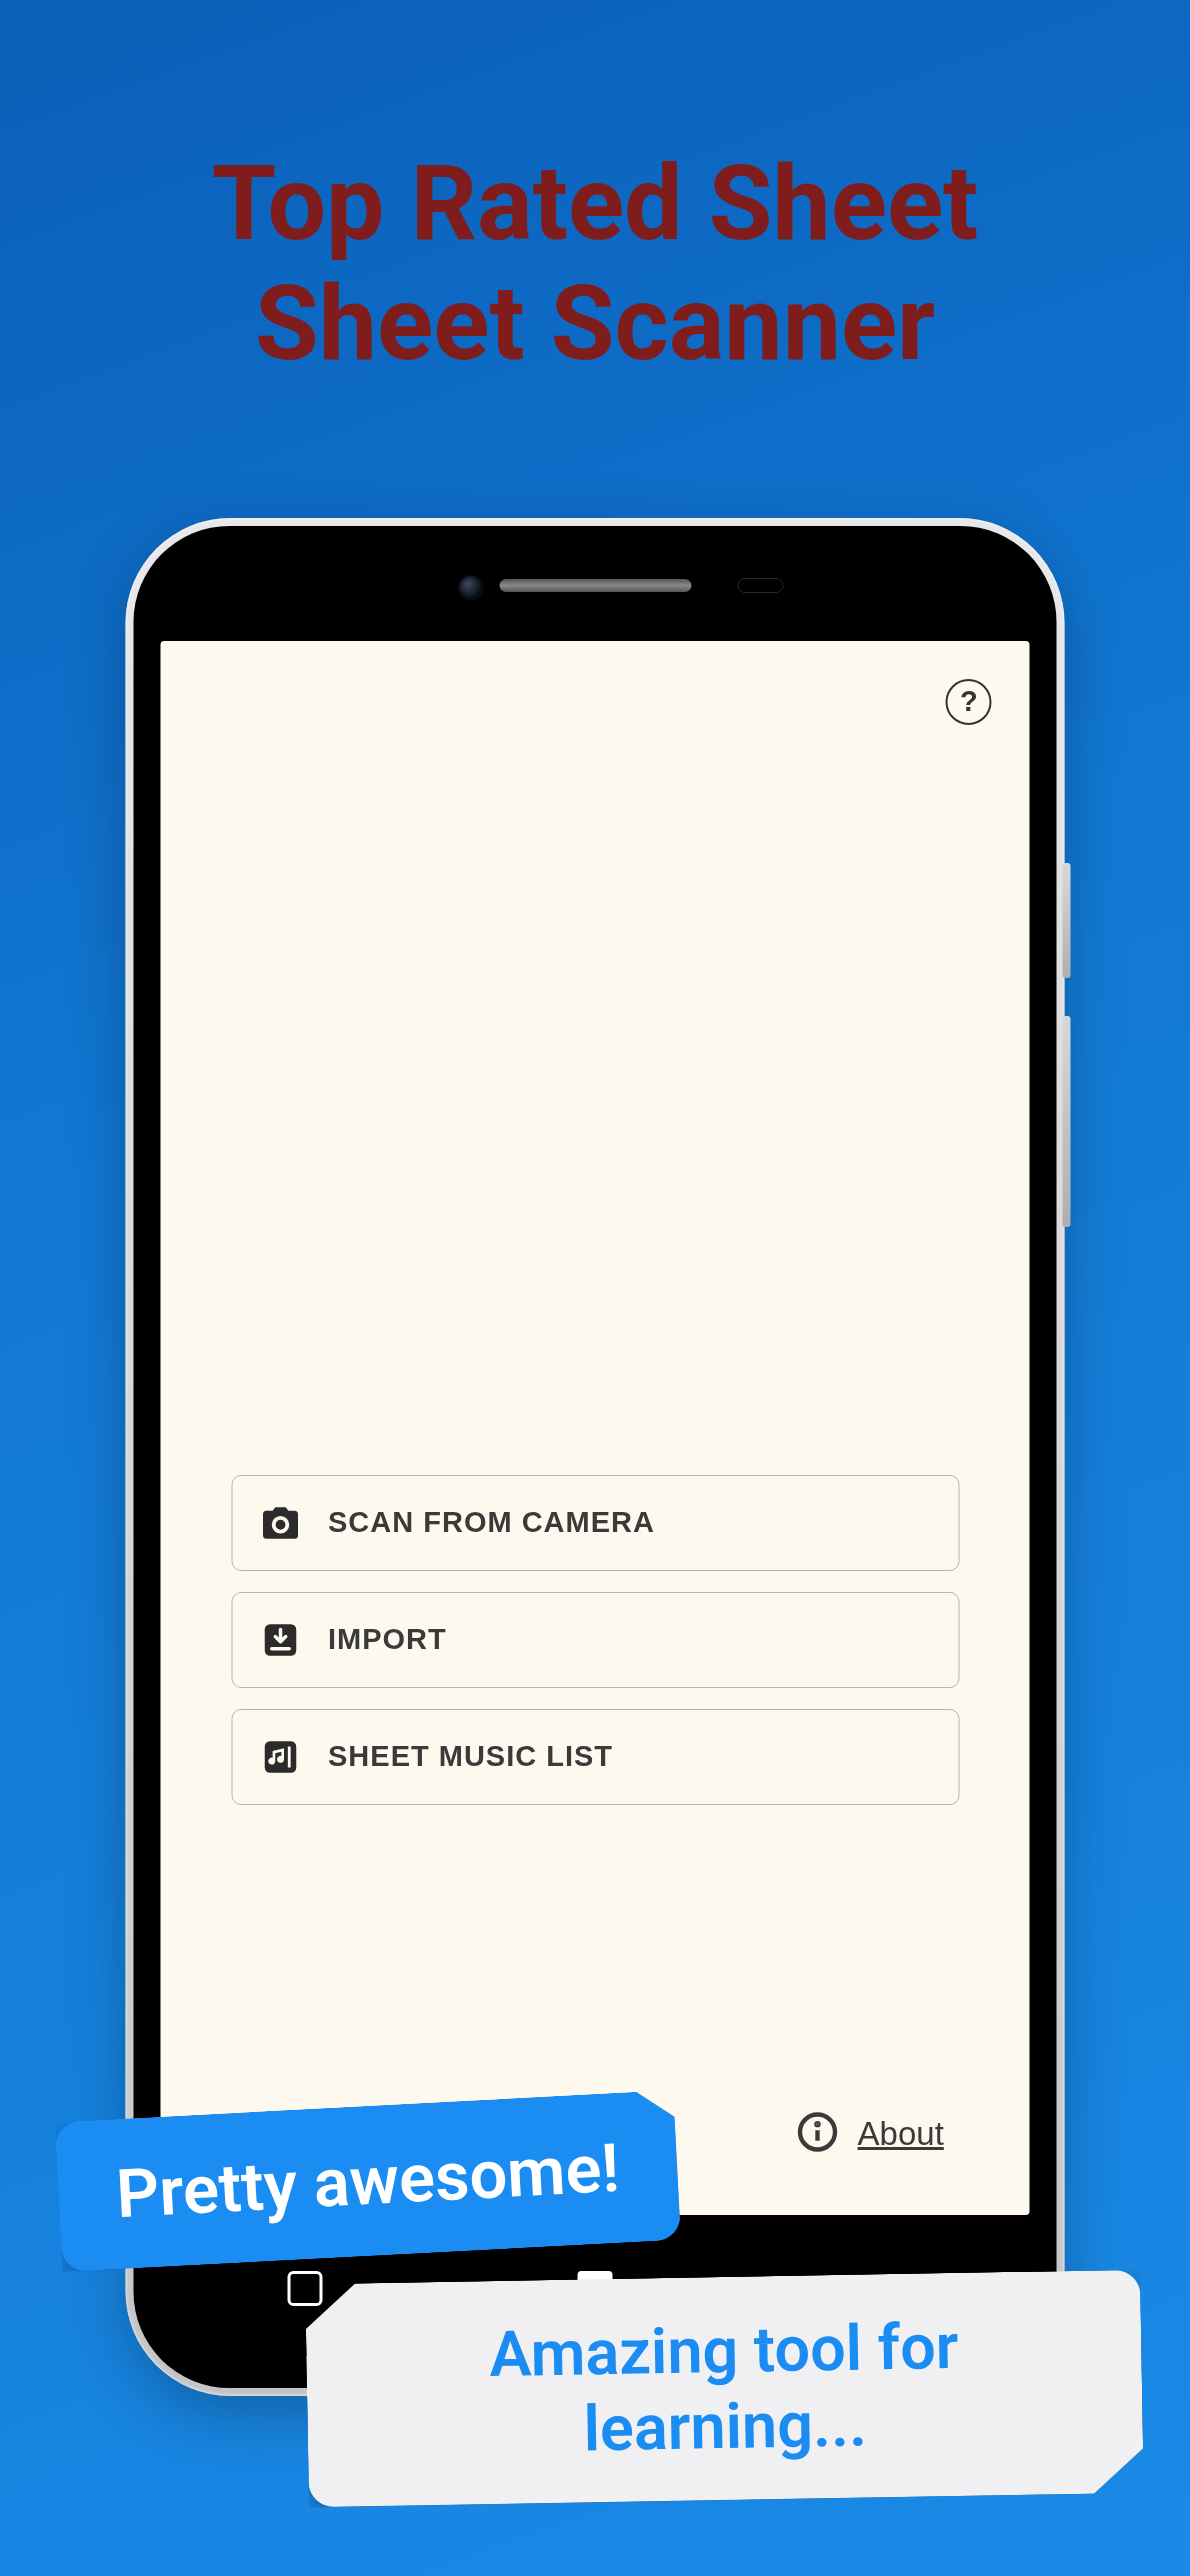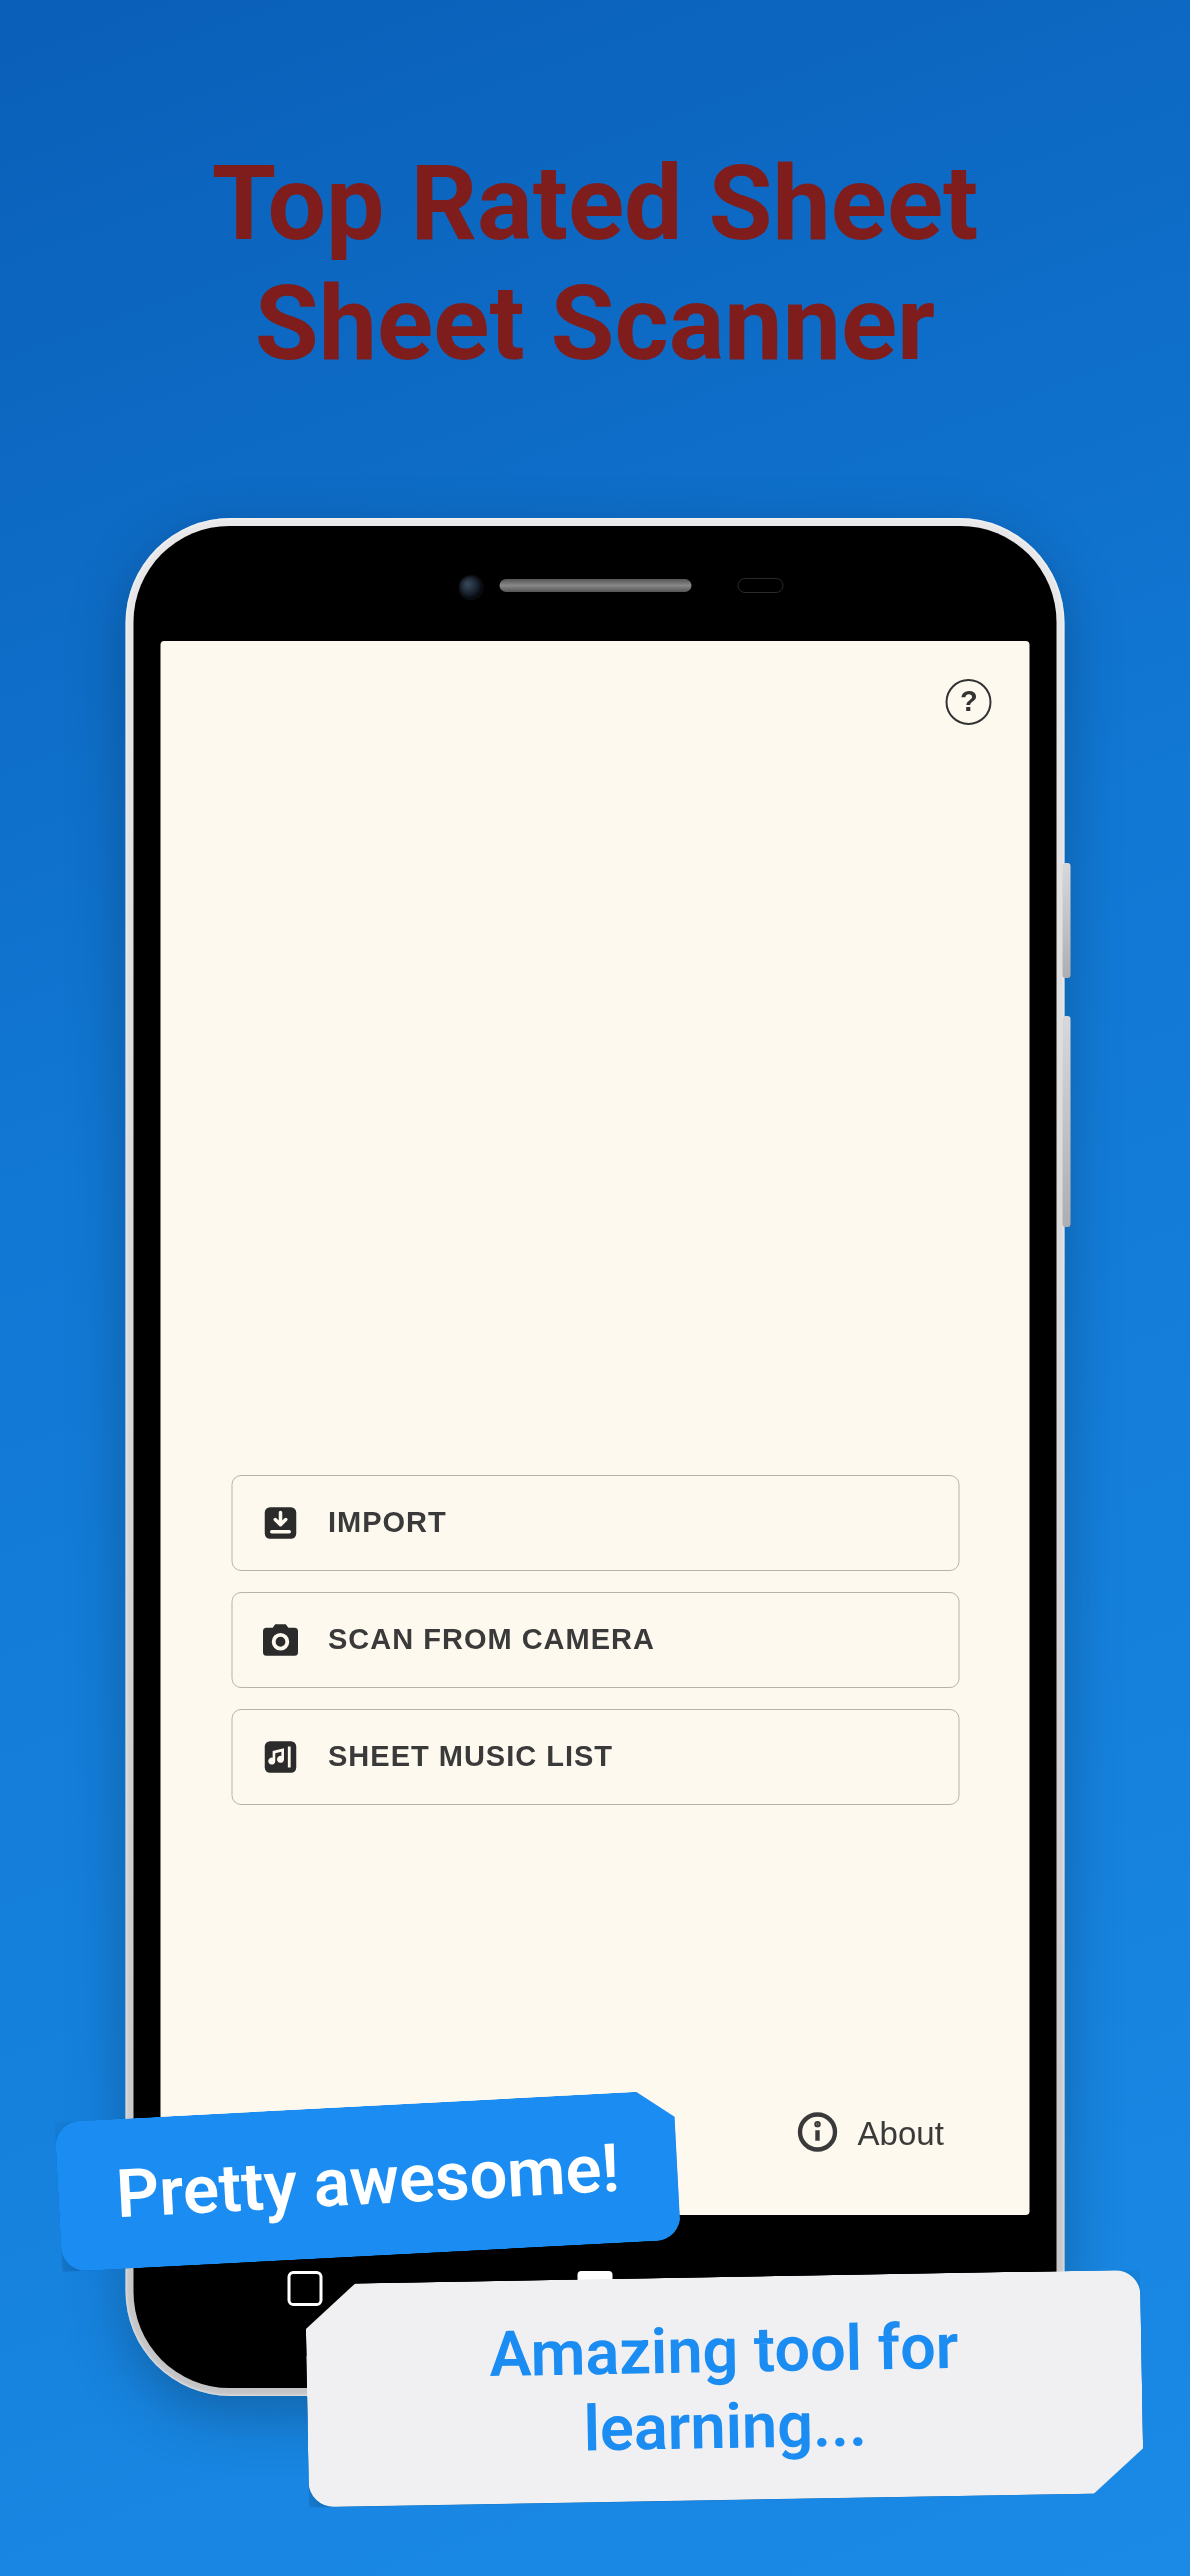--- a/index.html
+++ b/index.html
@@ -136,20 +136,21 @@
   }
   .bottom-link {
     display: flex;
     align-items: center;
     gap: 17px;
     font-size: 33px;
     color: #3a3a3a;
     cursor: pointer;
     background: none;
     border: none;
+    text-decoration: underline;
   }
   .bottom-link .ic { width: 46px; height: 46px; }
 
   
   .nav-bar {
     position: absolute;
     left: 27px; right: 27px;
     bottom: 27px;
     height: 146px;
     display: flex;
@@ -227,34 +228,34 @@
     <div class="screen">
       <button class="help-btn">
         <span>?</span>
       </button>
 
 
       <div class="action-list">
         <button class="action-btn">
           <span class="ic">
             <svg viewBox="0 0 24 24" width="42" height="42" fill="#2b2b2b">
+                <path d="M9 3l-1.5 2H4a2 2 0 0 0-2 2v12a2 2 0 0 0 2 2h16a2 2 0 0 0 2-2V7a2 2 0 0 0-2-2h-3.5L15 3H9zm3 5a5 5 0 1 1 0 10 5 5 0 0 1 0-10zm0 2.2a2.8 2.8 0 1 0 0 5.6 2.8 2.8 0 0 0 0-5.6z"></path>
+              </svg>
+          </span>
+          <span>SCAN FROM CAMERA</span>
+        </button>
+
+        <button class="action-btn">
+          <span class="ic">
+            <svg viewBox="0 0 24 24" width="42" height="42" fill="#2b2b2b">
                 <rect x="3" y="3" width="18" height="18" rx="3"></rect>
                 <path d="M12 6v7m0 0l-3-3m3 3l3-3M7 17h10" stroke="#fdf9ee" stroke-width="2" fill="none" stroke-linecap="round" stroke-linejoin="round"></path>
               </svg>
           </span>
           <span>IMPORT</span>
-        </button>
-
-        <button class="action-btn">
-          <span class="ic">
-            <svg viewBox="0 0 24 24" width="42" height="42" fill="#2b2b2b">
-                <path d="M9 3l-1.5 2H4a2 2 0 0 0-2 2v12a2 2 0 0 0 2 2h16a2 2 0 0 0 2-2V7a2 2 0 0 0-2-2h-3.5L15 3H9zm3 5a5 5 0 1 1 0 10 5 5 0 0 1 0-10zm0 2.2a2.8 2.8 0 1 0 0 5.6 2.8 2.8 0 0 0 0-5.6z"></path>
-              </svg>
-          </span>
-          <span>SCAN FROM CAMERA</span>
         </button>
 
         <button class="action-btn">
           <span class="ic">
             <svg viewBox="0 0 24 24" width="42" height="42" fill="#2b2b2b">
                 <rect x="3" y="3" width="18" height="18" rx="3"></rect>
                 <path d="M14 7v6.3a2 2 0 1 1-1.5-1.9V9L9 9.8v4.5a2 2 0 1 1-1.5-1.9V8.5L14 7z" fill="#fdf9ee"></path>
                 <rect x="16.2" y="6" width="1.6" height="12" fill="#fdf9ee"></rect>
               </svg>
           </span>

